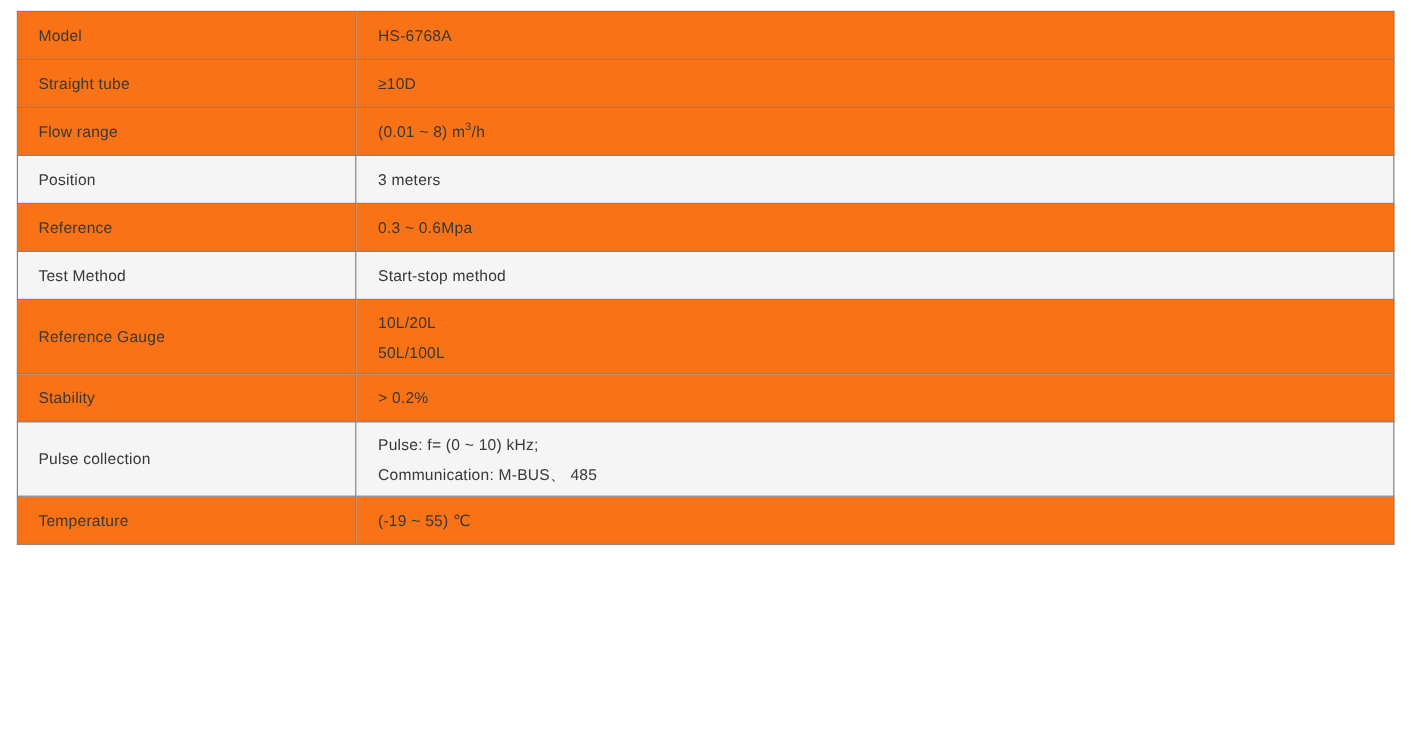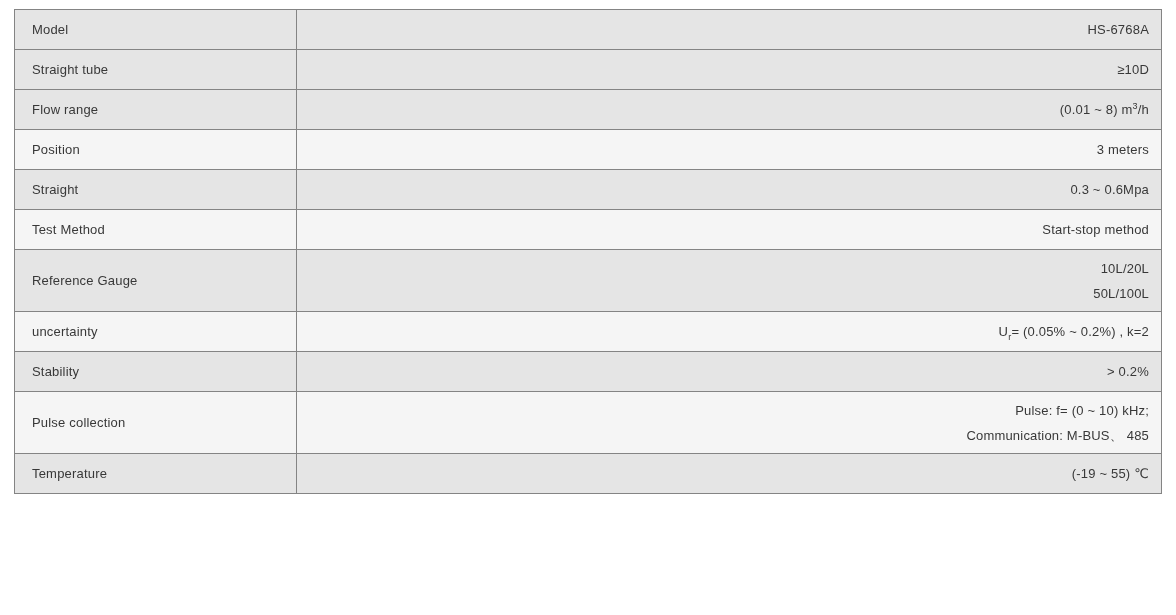--- a/index.html
+++ b/index.html
@@ -25,32 +25,31 @@
     border-collapse:collapse;
     table-layout:fixed;
   }
   table.spec-table td{
     border:1px solid var(--border-color);
     vertical-align:middle;
     color:var(--text-color);
     font-size:13px;
     letter-spacing:0.015em;
   }
-  tr.spec-row{height:40px;background:#e5e5e5;}
+  tr.spec-row{height:40px;background:#f97316;}
   tr.spec-row.alt{background:var(--alt-bg);}
   tr.spec-row.tall{height:62px;}
   td.label-cell{
     width:282px;
     padding-left:17px;
     padding-right:8px;
   }
   td.value-cell{
     padding-left:18px;
     padding-right:12px;
-    text-align:right;
   }
   .value-line{line-height:17px;}
   tr.tall .value-line{line-height:25px;}
   .value-line sup{
     font-size:9px;
     vertical-align:super;
     line-height:0;
   }
   .value-line sub{
     font-size:9px;
@@ -86,42 +85,36 @@
             <div class="value-line"><span>(0.01 ~ 8)  m</span><sup>3</sup><span>/h</span></div>
           </td>
         </tr>
         <tr class="spec-row alt">
           <td class="label-cell">Position</td>
           <td class="value-cell">
             <div class="value-line"><span>3 meters</span></div>
           </td>
         </tr>
         <tr class="spec-row">
-          <td class="label-cell">Straight</td>
+          <td class="label-cell">Reference</td>
           <td class="value-cell">
             <div class="value-line"><span>0.3 ~ 0.6Mpa</span></div>
           </td>
         </tr>
         <tr class="spec-row alt">
           <td class="label-cell">Test Method</td>
           <td class="value-cell">
             <div class="value-line"><span>Start-stop method</span></div>
           </td>
         </tr>
         <tr class="spec-row tall">
           <td class="label-cell">Reference Gauge</td>
           <td class="value-cell">
             <div class="value-line"><span>10L/20L</span></div>
             <div class="value-line"><span>50L/100L</span></div>
-          </td>
-        </tr>
-        <tr class="spec-row alt">
-          <td class="label-cell">uncertainty</td>
-          <td class="value-cell">
-            <div class="value-line"><span>U</span><sub>r</sub><span>=  (0.05% ~ 0.2%)  ,  k=2</span></div>
           </td>
         </tr>
         <tr class="spec-row">
           <td class="label-cell">Stability</td>
           <td class="value-cell">
             <div class="value-line"><span>&gt; 0.2%</span></div>
           </td>
         </tr>
         <tr class="spec-row alt tall">
           <td class="label-cell">Pulse collection</td>

